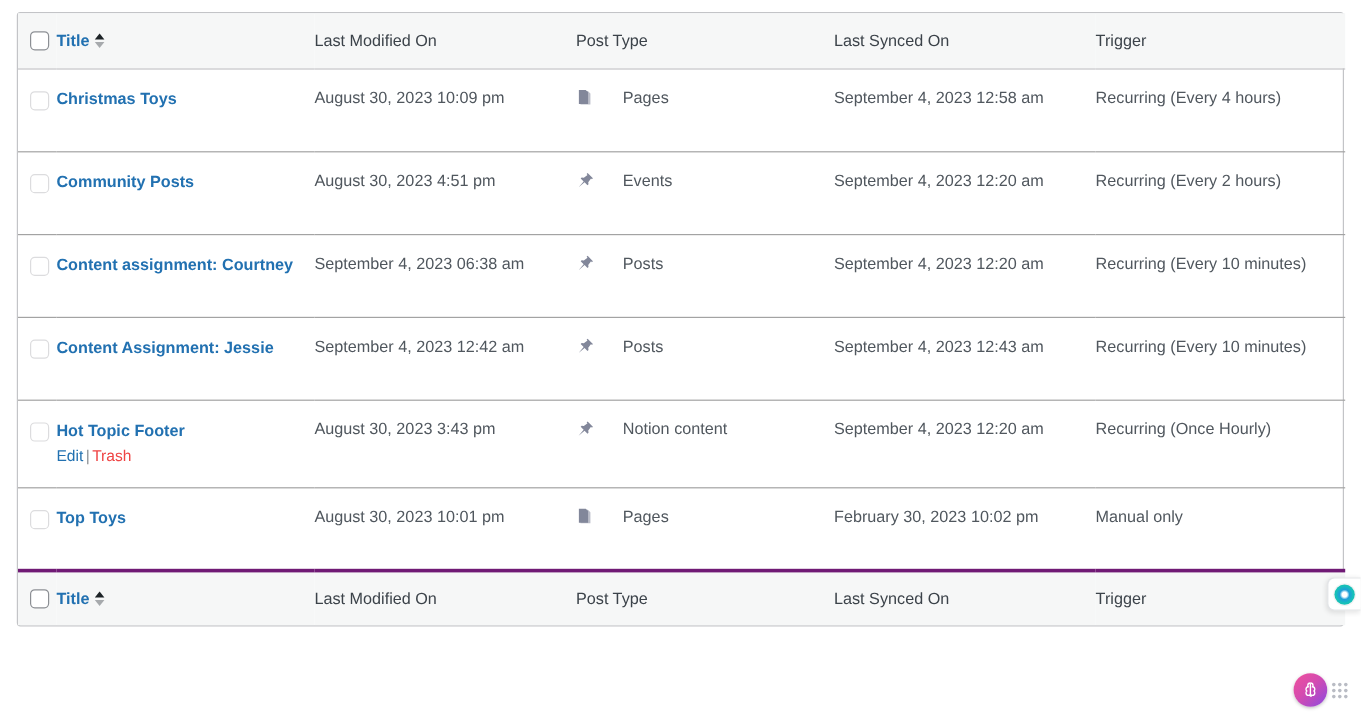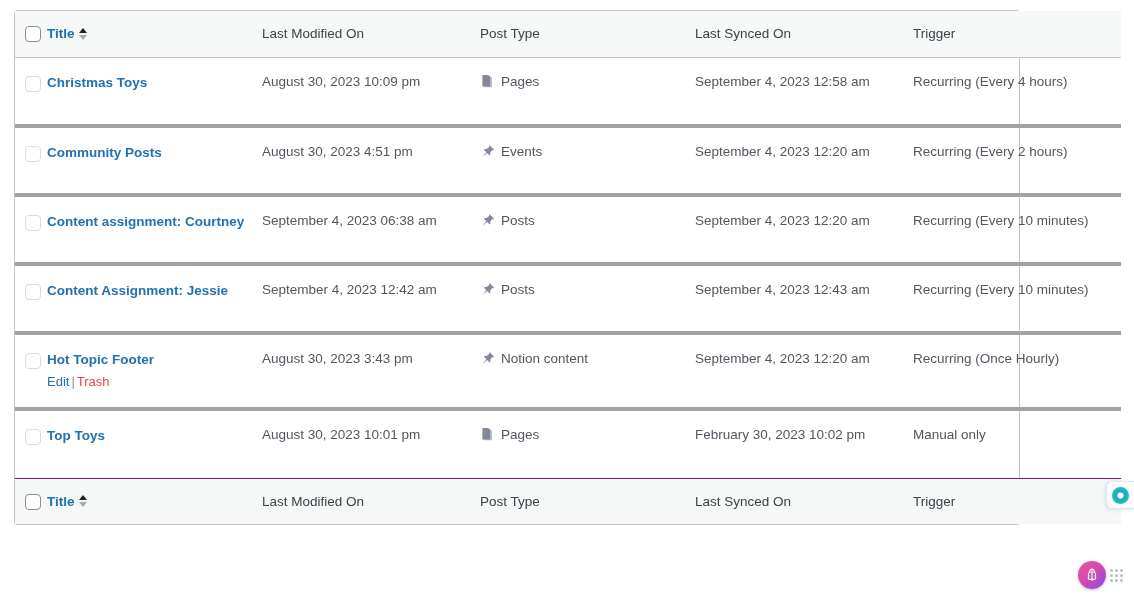--- a/index.html
+++ b/index.html
@@ -13,21 +13,21 @@
   .page {
     position: relative;
     width: 1134px; height: 596px;
     background: #ffffff;
   }
 
   
   .list-table {
     position: absolute;
     left: 14px; top: 10px;
-    width: 1006px;
+    width: 1106px;
     background: #ffffff;
     border: 1px solid #c3c4c7;
     border-radius: 3px;
     border-collapse: collapse;
     table-layout: fixed;
   }
   .list-table table {
     width: 100%;
     border-collapse: collapse;
     table-layout: fixed;
@@ -98,24 +98,24 @@
     cursor: pointer;
   }
   .cb.strong { border-color: #8c8f94; }
 
   
   tbody td {
     font-size: 13.5px;
     color: #50575e;
     vertical-align: top;
     padding: 16px 0 16px 0;
-    border-bottom: 4px solid #a3a3a3;
+    border-bottom: 1px solid #a3a3a3;
     height: 69px;
   }
-  tbody tr:last-child td { border-bottom: 1px solid #701a75; margin-top: 17px; }
+  tbody tr:last-child td { border-bottom: 3px solid #701a75; margin-top: 17px; }
 
   td.cb-col { padding-top: 18px; }
 
   .row-title {
     color: #2271b1;
     font-weight: bold;
     font-size: 13.5px;
     text-decoration: none;
     cursor: pointer;
     display: block;
@@ -128,21 +128,21 @@
     line-height: 1.5;
   }
   .row-actions a { text-decoration: none; cursor: pointer; }
   .row-actions a.edit  { color: #2271b1; margin-top: 12px; }
   .row-actions a.trash { color: #ef4444; }
   .row-actions .sep { color: #8c8f94; padding: 0 2px; }
 
   .ptype {
     display: inline-flex;
     align-items: center;
-    gap: 6px;
+    gap: 24px;
     color: #50575e;
   }
   .icon-svg { display: block; }
 
   
   .edge-tab {
     position: absolute;
     right: 0px; top: 481px;
     width: 28px; height: 28px;
     background: #ffffff;

